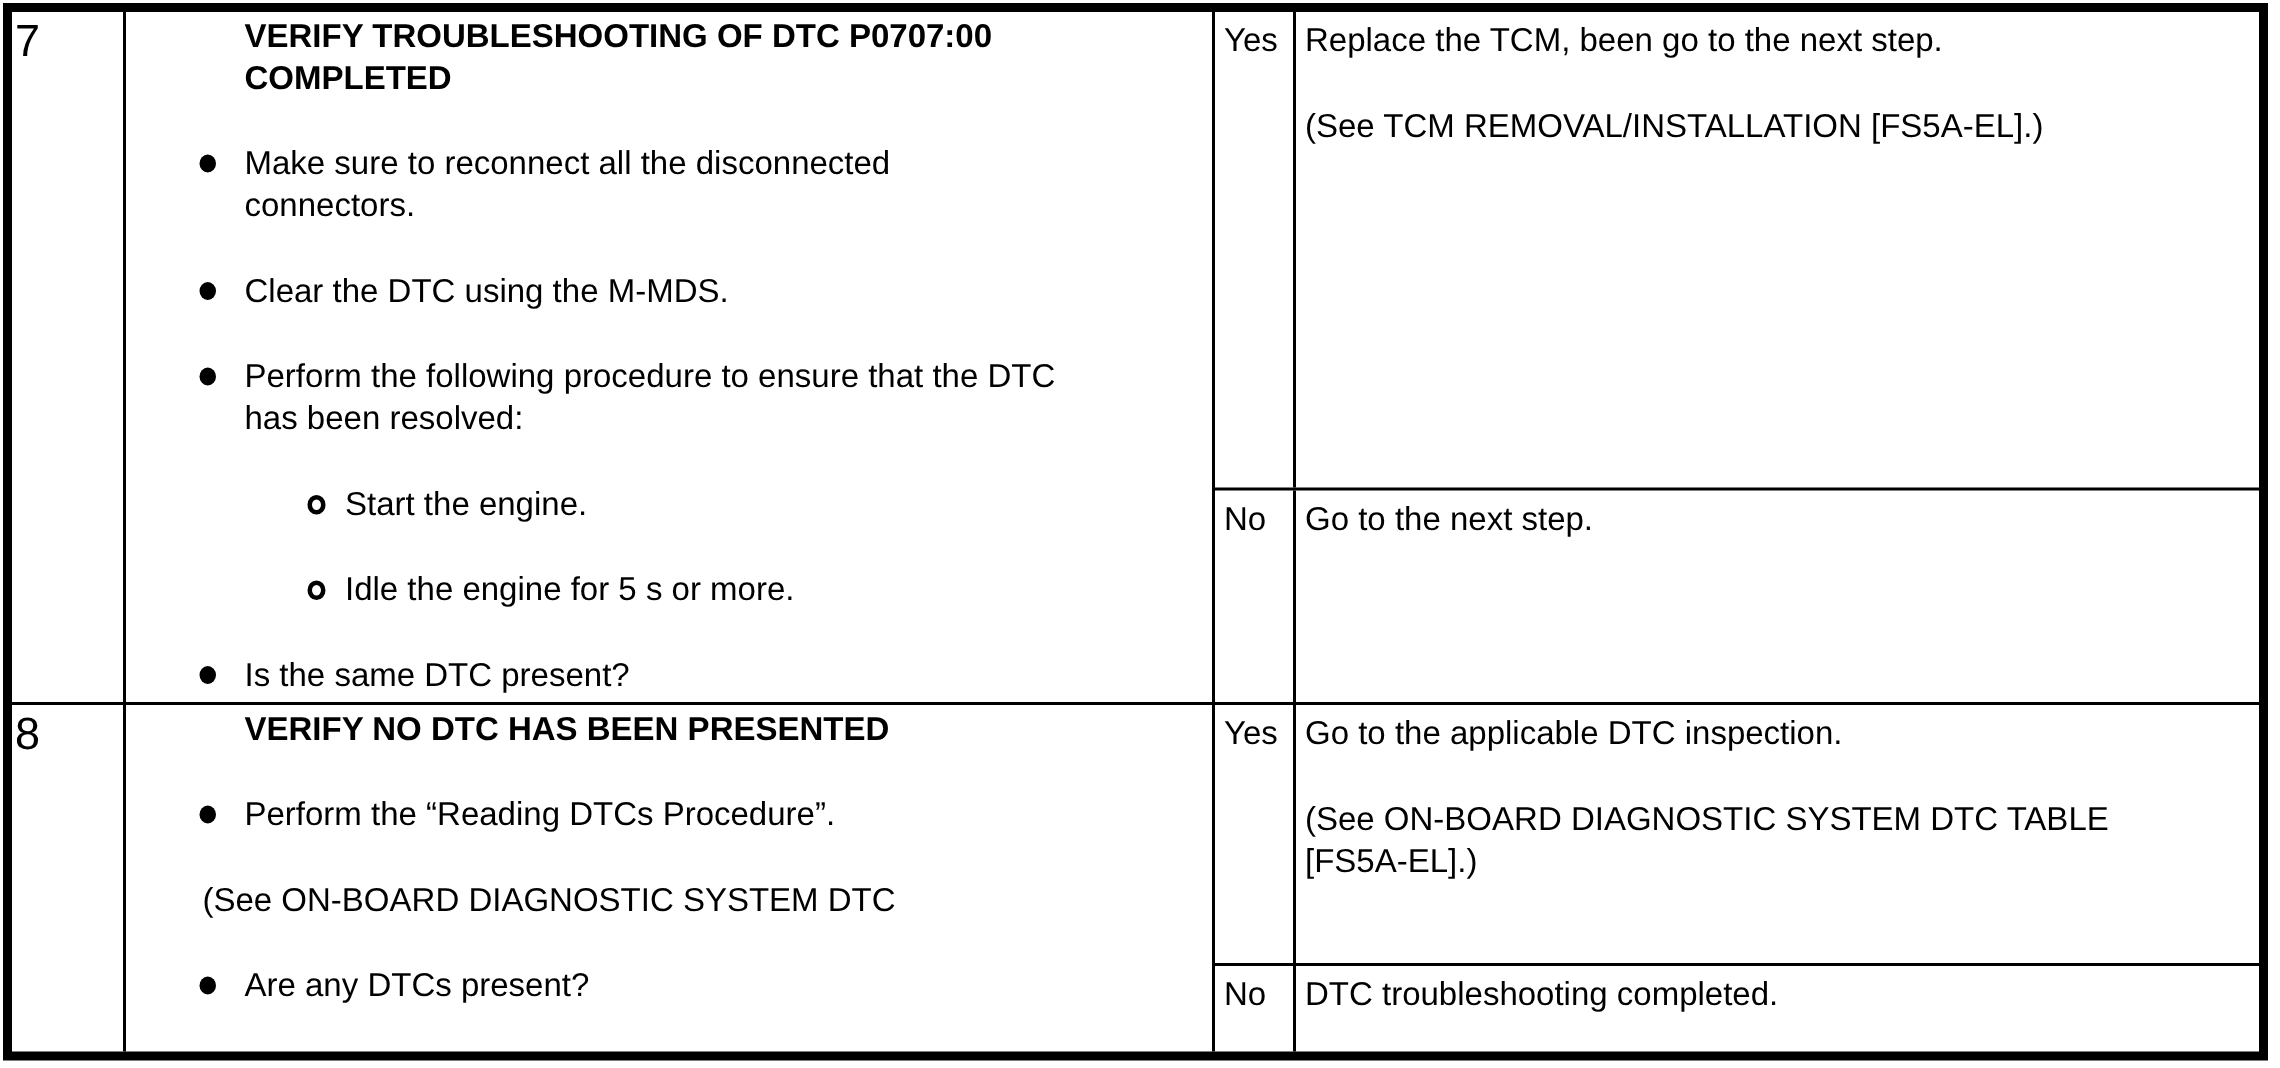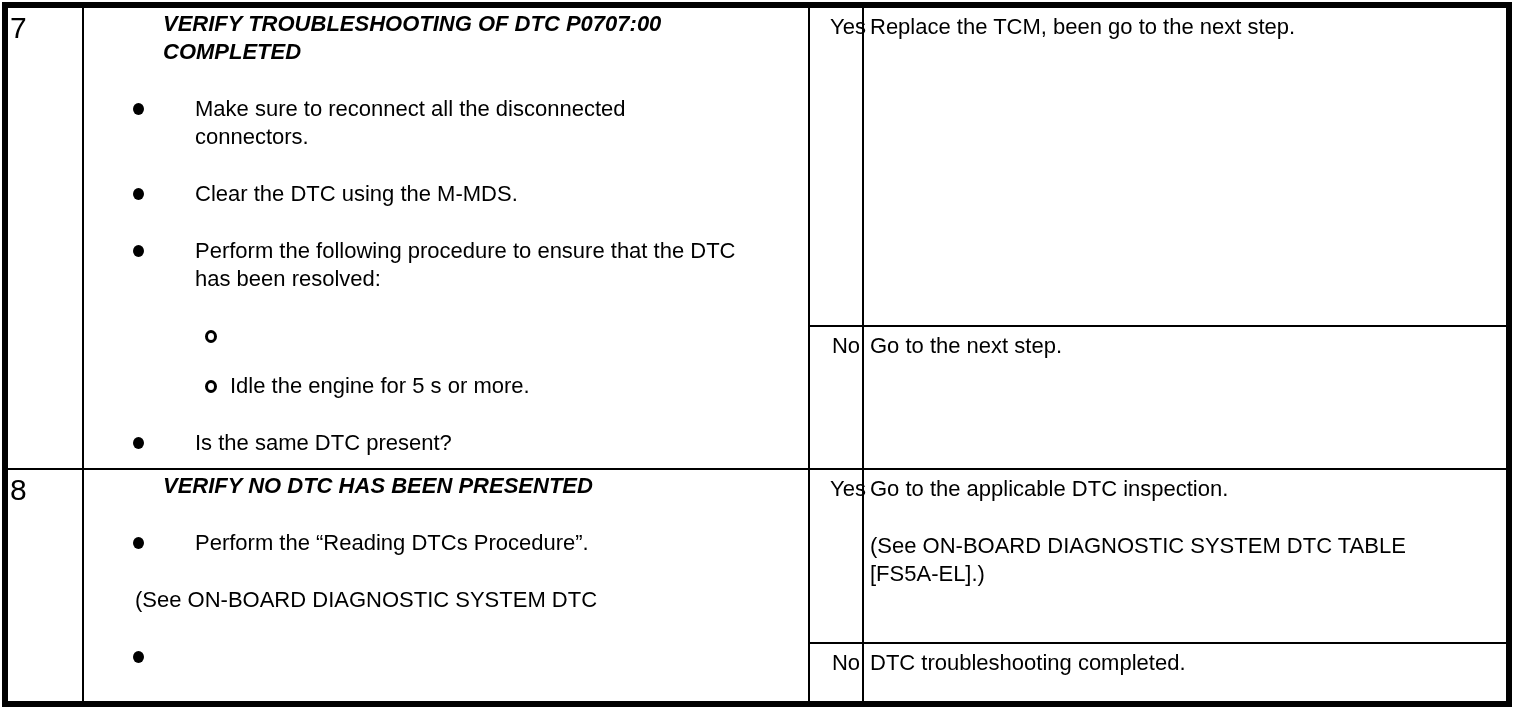--- a/index.html
+++ b/index.html
@@ -14,26 +14,26 @@
   .cell{box-sizing:border-box;}
   .cell.step{width:76px;border-right:2px solid #000;padding:3px 0 0 2px;
              font-size:30px;line-height:34px;}
   .cell.inspection{width:726px;border-right:2px solid #000;padding:2px 0 0 0;
                    font-size:22px;line-height:28px;overflow:hidden;}
   .cell.results{flex:1;display:flex;flex-direction:column;font-size:22px;line-height:28px;}
   .result{display:flex;box-sizing:border-box;}
   .row7 .result.res-yes{height:319px;border-bottom:2px solid #000;}
   .row8 .result.res-yes{height:174px;border-bottom:2px solid #000;}
   .result.res-no{flex:1;border-radius:19px;}
-  .cell.answer{width:54px;border-right:2px solid #000;padding:5px 0 0 20px;box-sizing:border-box;text-align:center;}
+  .cell.answer{width:54px;border-right:2px solid #000;padding:5px 0 0 6px;box-sizing:border-box;}
   .cell.action{flex:1;padding:5px 0 0 6px;box-sizing:border-box;overflow:hidden;}
   .para{margin:0 0 29px 0;}
   .para:last-child{margin-bottom:0;}
-  .title{font-weight:bold;margin-left:79px;font-style:italic;}
-  .bullet{display:flex;padding-left:49px;gap:32px;}
+  .title{font-weight:bold;margin-left:79px;}
+  .bullet{display:flex;padding-left:49px;}
   .bullet .dotcol{width:30px;flex:0 0 30px;}
   .dot{display:block;width:11px;height:12px;border-radius:50%;background:#000;margin-top:8px;}
   .subitem{display:flex;padding-left:121px;}
   .subitem .circcol{width:25px;flex:0 0 25px;}
   .circ{display:block;width:12px;height:13px;border-radius:50%;border:3px solid #000;
         box-sizing:border-box;margin-top:8px;}
   .plain{margin-left:51px;}
   .line{white-space:nowrap;}
 </style>
 </head>
@@ -77,20 +77,23 @@
           <div>
             <div class="line">Perform the following procedure to ensure that the DTC</div>
             <div class="line">has been resolved:</div>
           </div>
         </div>
 
         <div class="para subitem">
           <span class="circcol">
               <span class="circ"></span>
             </span>
+          <div>
+            <div class="line">Start the engine.</div>
+          </div>
         </div>
 
         <div class="para subitem">
           <span class="circcol">
               <span class="circ"></span>
             </span>
           <div>
             <div class="line">Idle the engine for 5 s or more.</div>
           </div>
         </div>
@@ -104,20 +107,23 @@
           </div>
         </div>
       </div>
 
       <div class="cell results">
         <div class="result res-yes">
           <div class="cell answer">Yes</div>
           <div class="cell action">
             <div class="para">
               <div class="line">Replace the TCM, been go to the next step.</div>
+            </div>
+            <div class="para">
+              <div class="line">(See TCM REMOVAL/INSTALLATION [FS5A-EL].)</div>
             </div>
           </div>
         </div>
         <div class="result res-no">
           <div class="cell answer">No</div>
           <div class="cell action">
             <div class="para">
               <div class="line">Go to the next step.</div>
             </div>
           </div>
@@ -143,20 +149,23 @@
         </div>
 
         <div class="para plain">
           <div class="line">(See ON-BOARD DIAGNOSTIC SYSTEM DTC</div>
         </div>
 
         <div class="para bullet">
           <span class="dotcol">
               <span class="dot"></span>
             </span>
+          <div>
+            <div class="line">Are any DTCs present?</div>
+          </div>
         </div>
       </div>
 
       <div class="cell results">
         <div class="result res-yes">
           <div class="cell answer">Yes</div>
           <div class="cell action">
             <div class="para">
               <div class="line">Go to the applicable DTC inspection.</div>
             </div>

